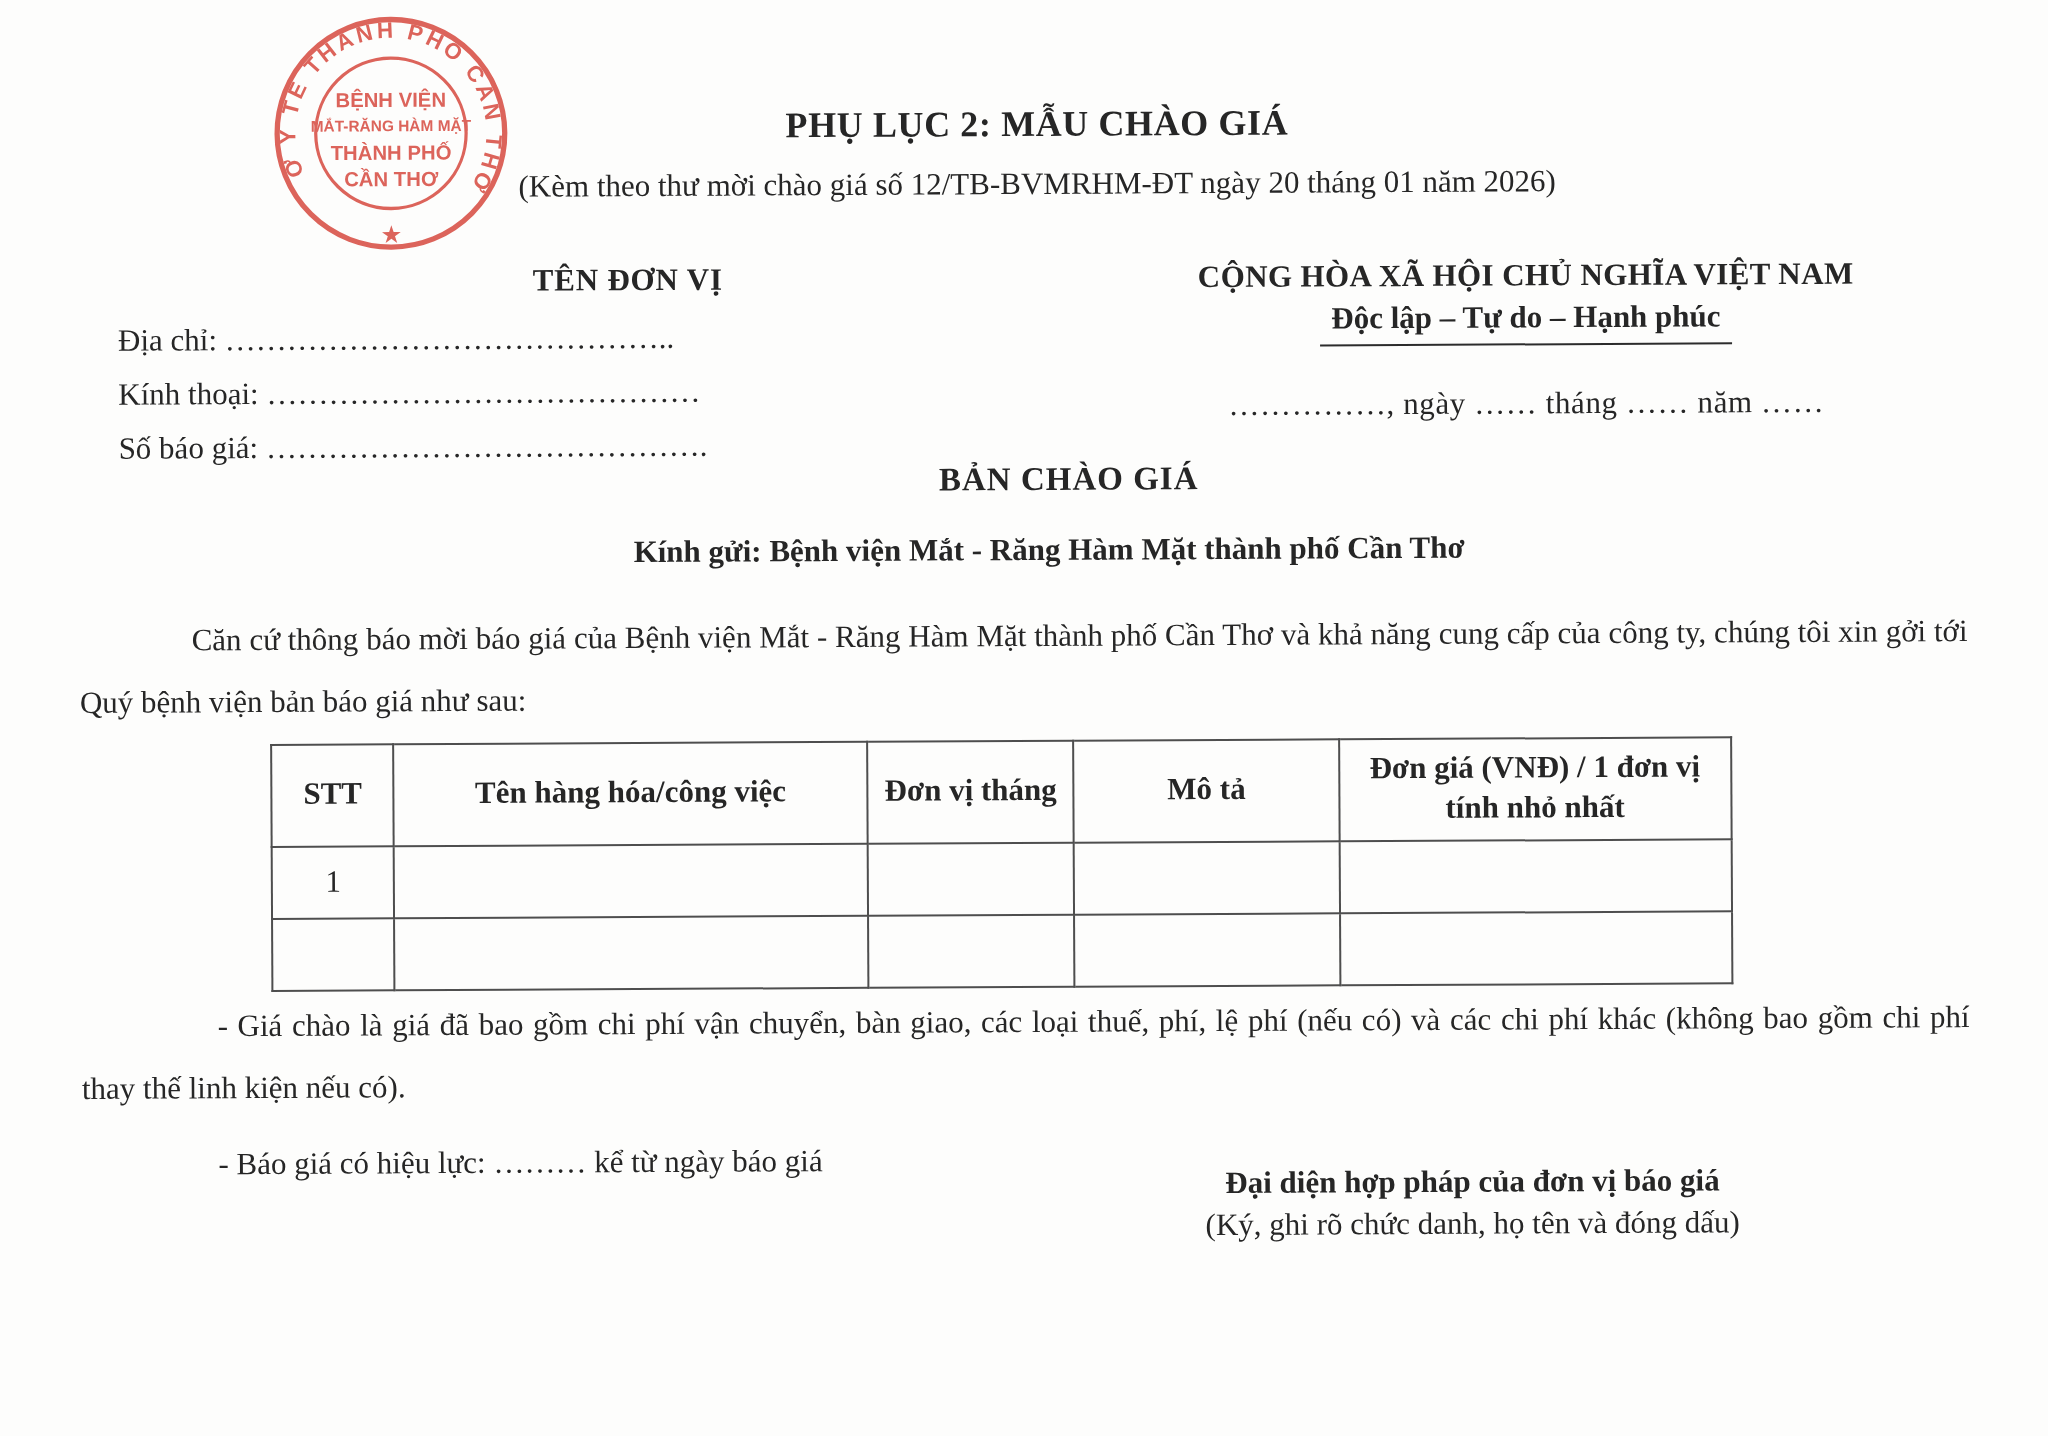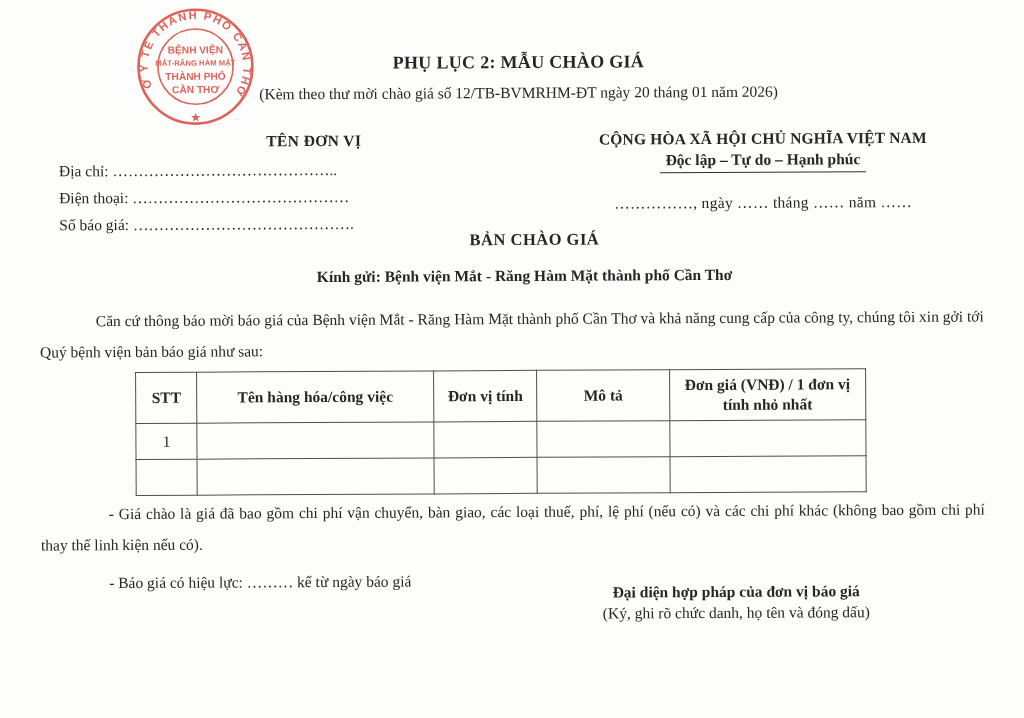--- a/index.html
+++ b/index.html
@@ -91,21 +91,21 @@
     <div class="title-block">
       <div class="doc-title">PHỤ LỤC 2: MẪU CHÀO GIÁ</div>
       <div class="doc-subtitle">(Kèm theo thư mời chào giá số 12/TB-BVMRHM-ĐT ngày 20 tháng 01 năm 2026)</div>
     </div>
 
     <div class="header-row">
       <div class="col-left">
         <div class="unit-heading">TÊN ĐƠN VỊ</div>
         <div class="unit-fields">
           <div class="unit-field"><span>Địa chỉ:</span><span> ……………………………………..</span></div>
-          <div class="unit-field"><span>Điện thoại:</span><span> ……………………………………</span></div>
+          <div class="unit-field"><span>Kính thoại:</span><span> ……………………………………</span></div>
           <div class="unit-field"><span>Số báo giá:</span><span> …………………………………….</span></div>
         </div>
       </div>
       <div class="col-right">
         <div class="nat-line1">CỘNG HÒA XÃ HỘI CHỦ NGHĨA VIỆT NAM</div>
         <div><span class="nat-line2">Độc lập – Tự do – Hạnh phúc</span></div>
         <div class="date-line">……………, ngày …… tháng …… năm ……</div>
       </div>
     </div>
 
@@ -119,21 +119,21 @@
         <col class="col-stt">
           <col class="col-name">
           <col class="col-unit">
           <col class="col-desc">
           <col class="col-price">
       </colgroup>
       <thead>
         <tr>
           <th>STT</th>
           <th>Tên hàng hóa/công việc</th>
-          <th>Đơn vị tính</th>
+          <th>Đơn vị tháng</th>
           <th>Mô tả</th>
           <th>Đơn giá (VNĐ) / 1 đơn vị tính nhỏ nhất</th>
         </tr>
       </thead>
       <tbody>
         <tr>
           <td>1</td>
           <td></td>
           <td></td>
           <td></td>

